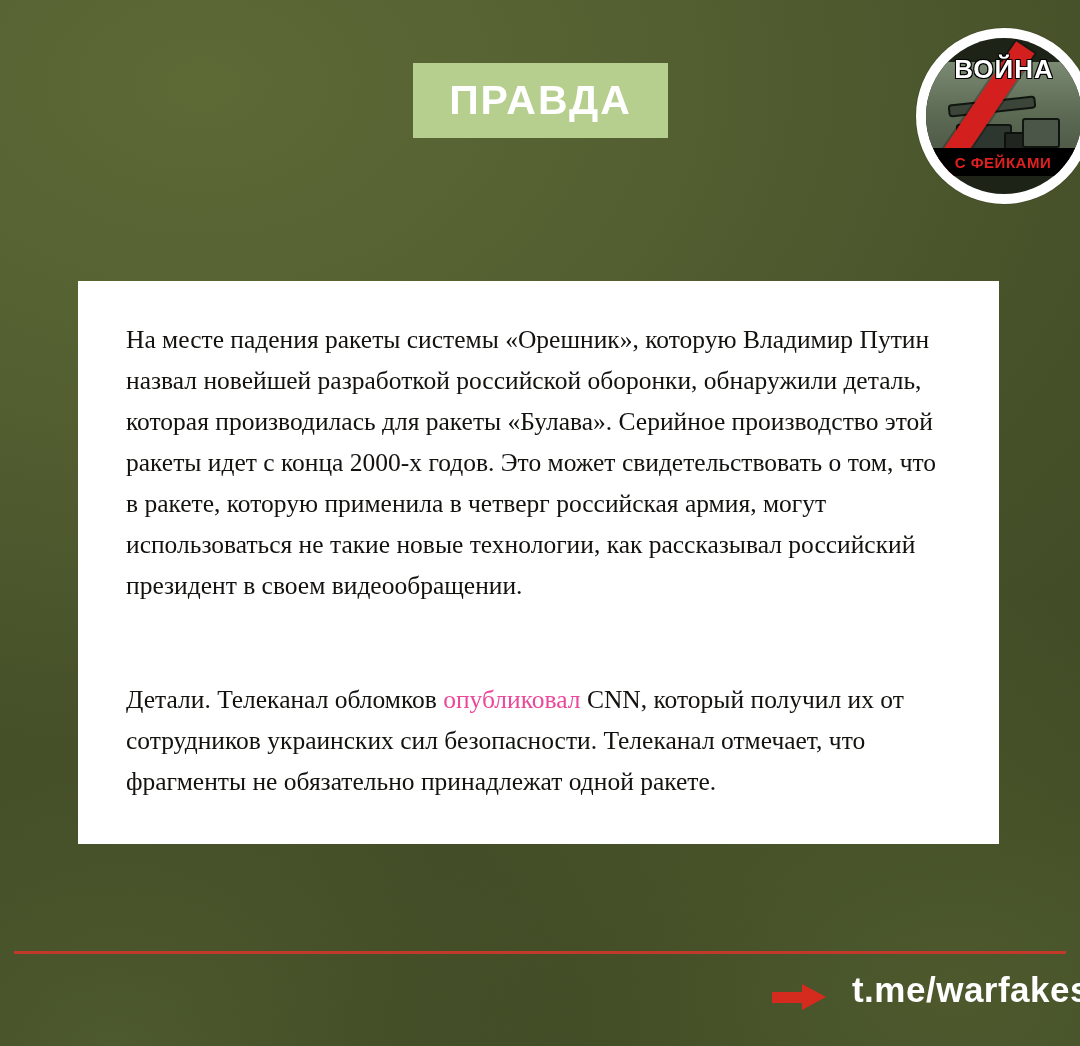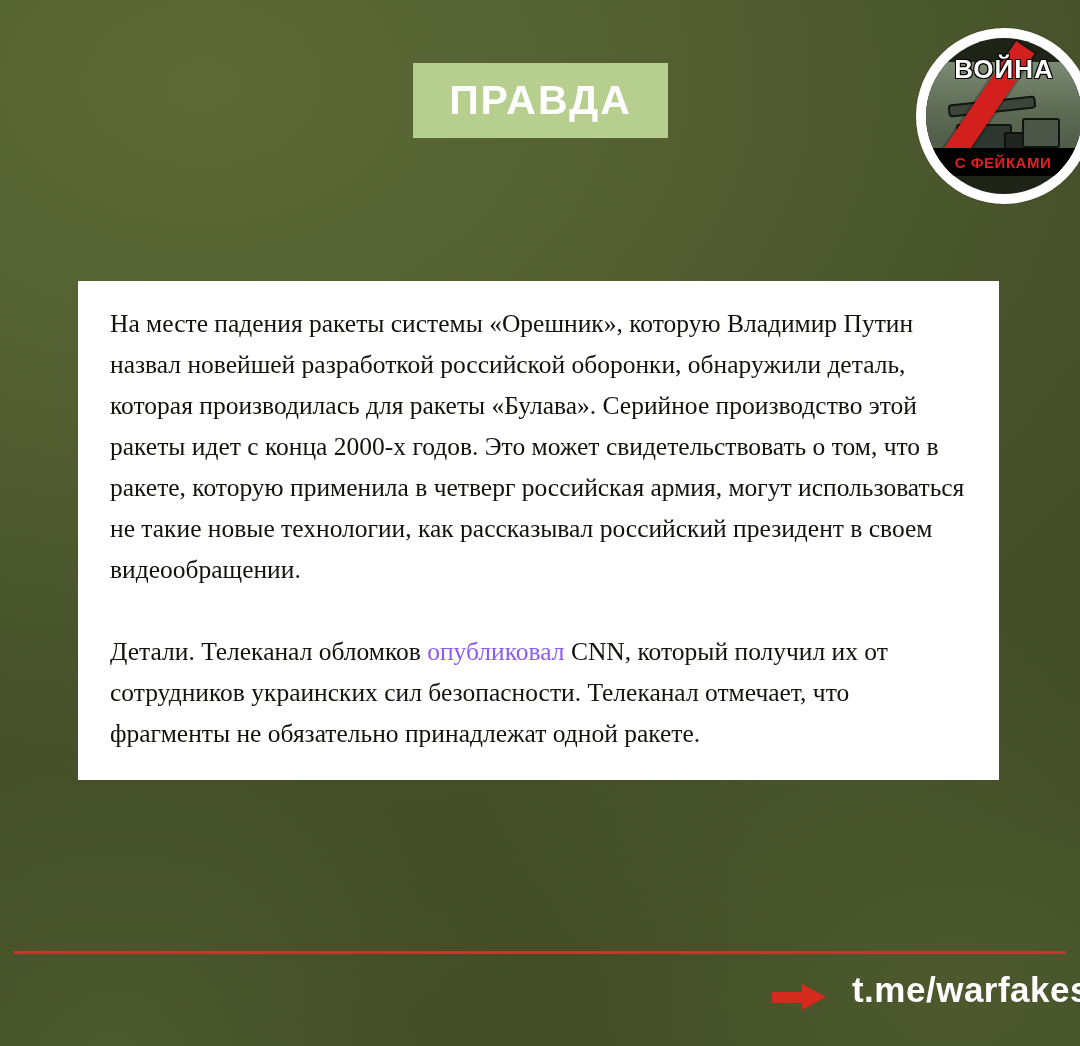--- a/index.html
+++ b/index.html
@@ -177,34 +177,34 @@
     left: 78px;
     top: 281px;
     width: 921px;
     min-height: 478px;
     background: #ffffff;
     padding: 22px 30px 26px 32px;
     box-sizing: border-box;
     z-index: 3;
   }
   .card p {
-    margin: 0;
+    margin: 16px;
     font-size: 25.5px;
     line-height: 41px;
     color: #14120f;
     font-family: "Liberation Serif", serif;
   }
   .card .para-gap {
     height: 41px;
   }
   .bold-lead {
     font-weight: normal;
   }
   .link {
-    color: #8b5cf6;
+    color: #ec4899;
   }
 
   
   .footer-rule {
     position: absolute;
     left: 14px;
     top: 951px;
     width: 1052px;
     height: 3px;
     background: #c0392b;

